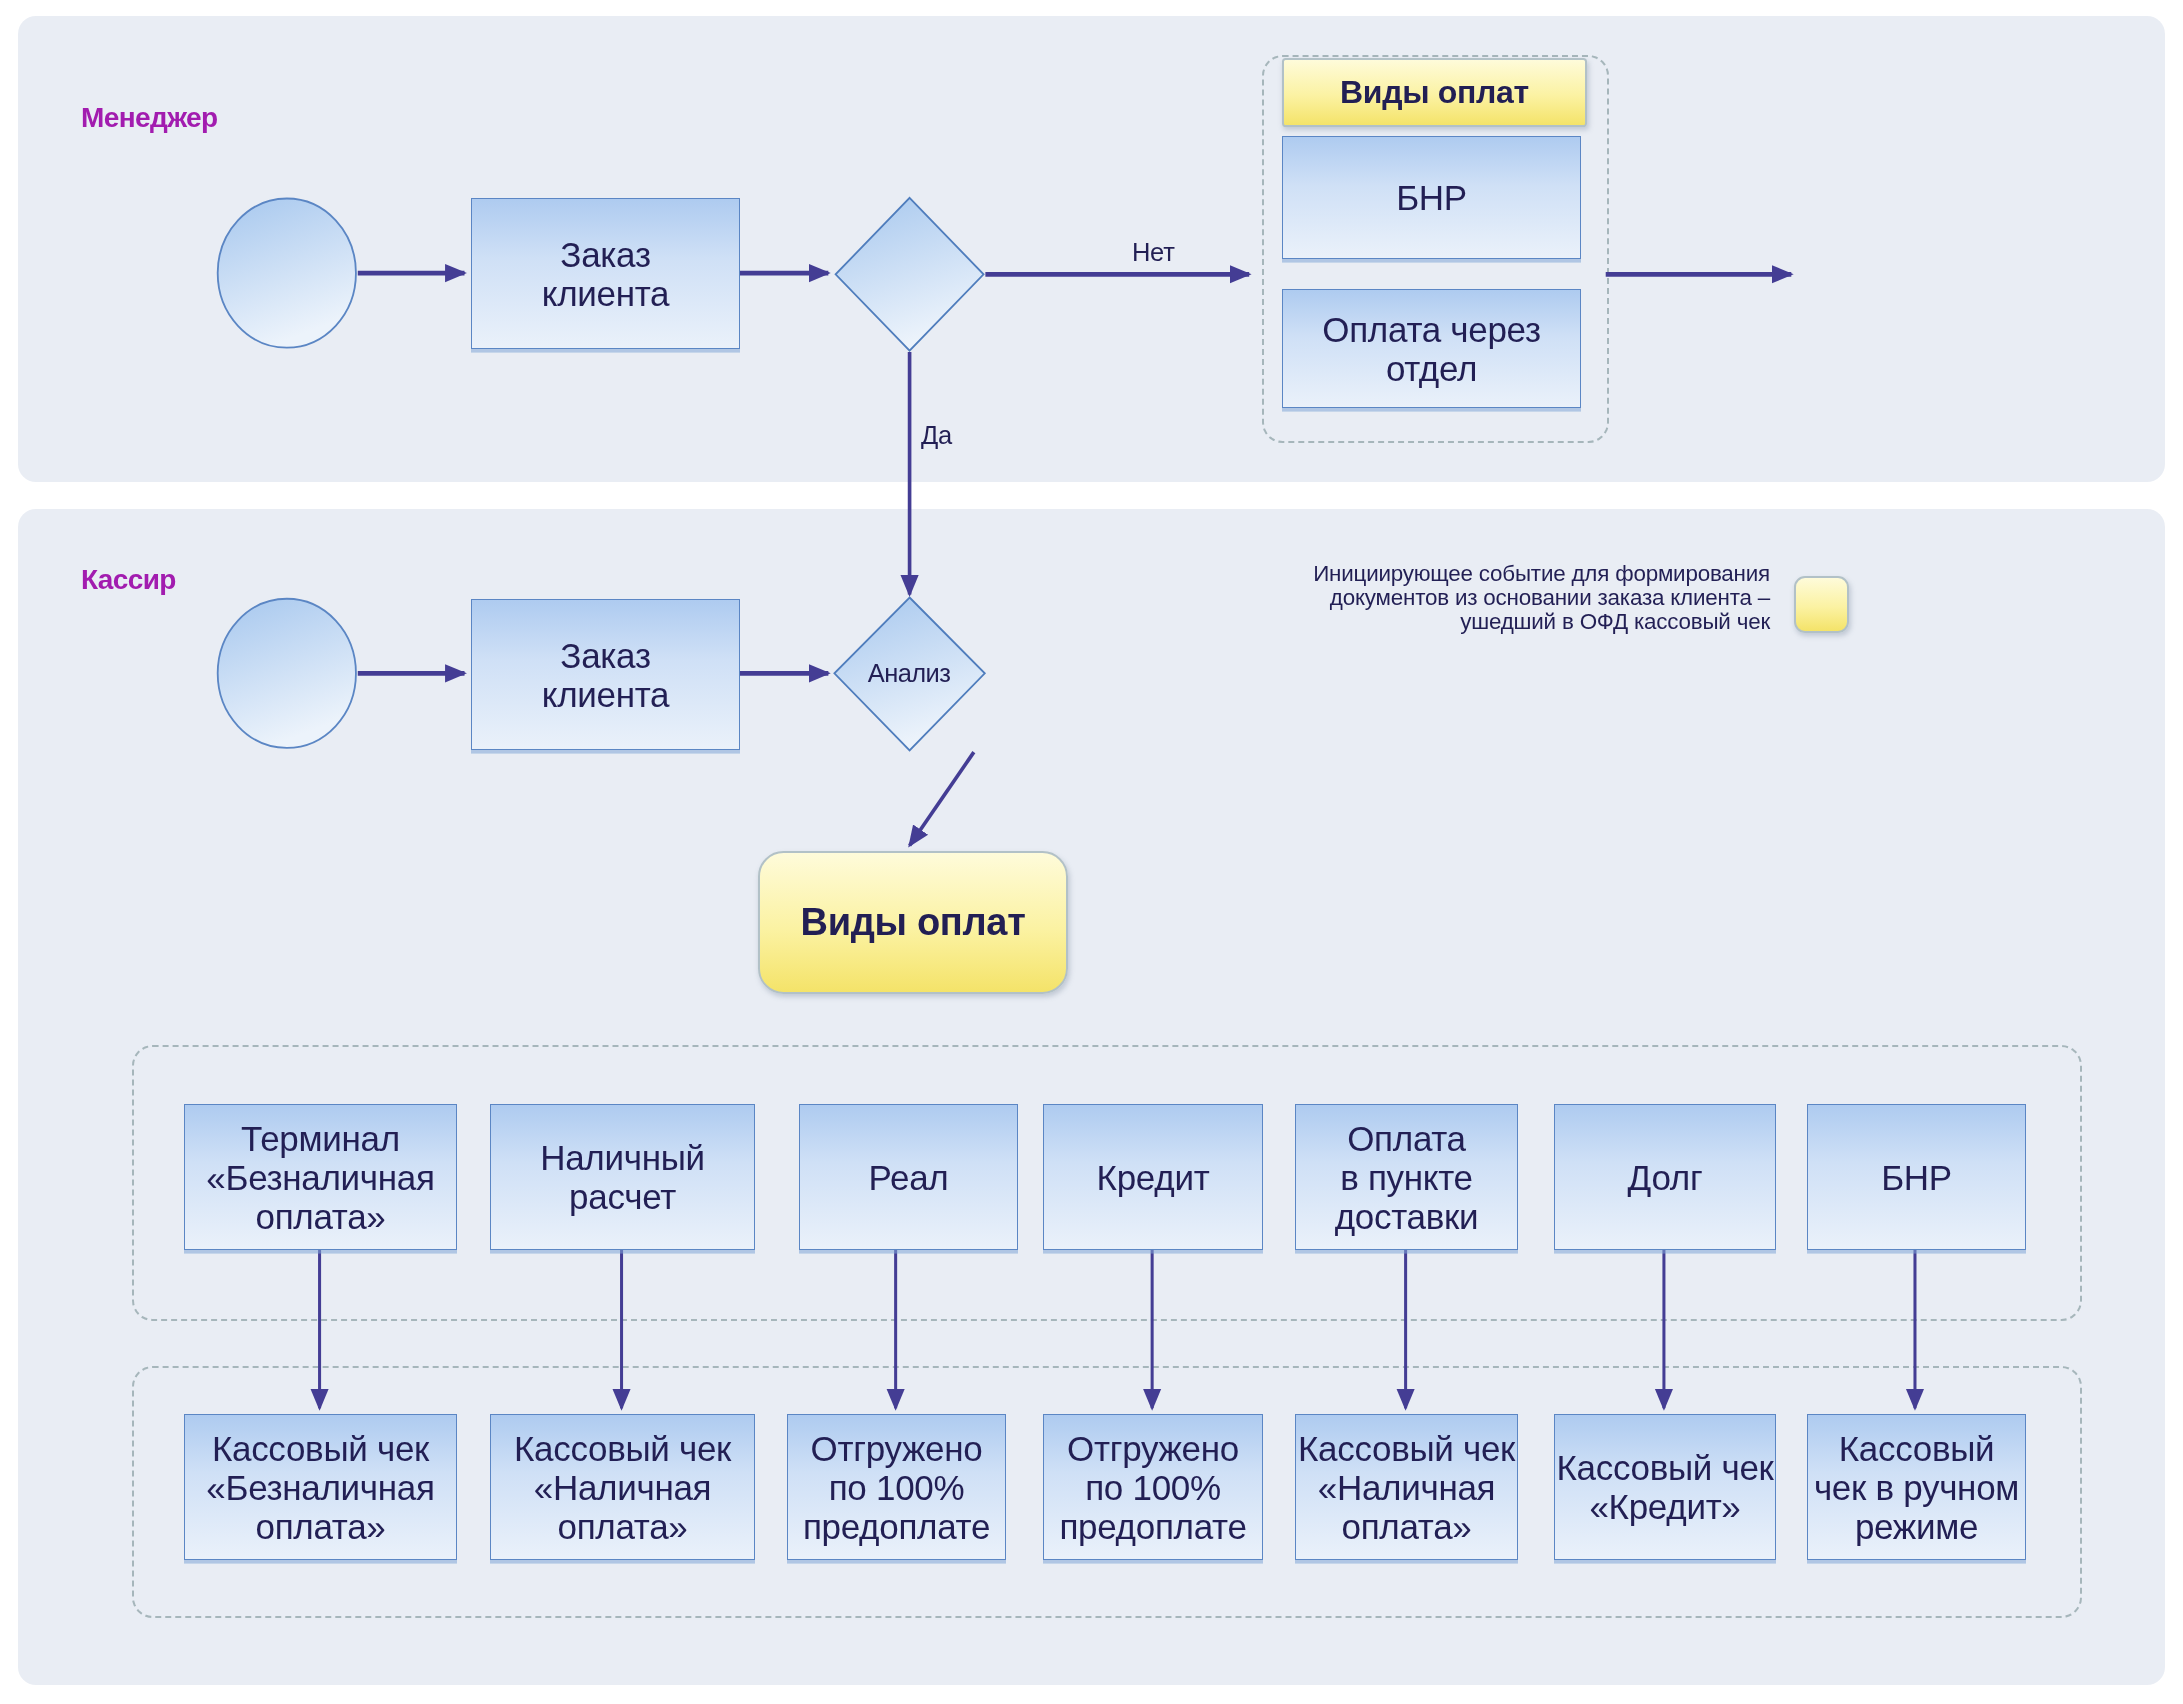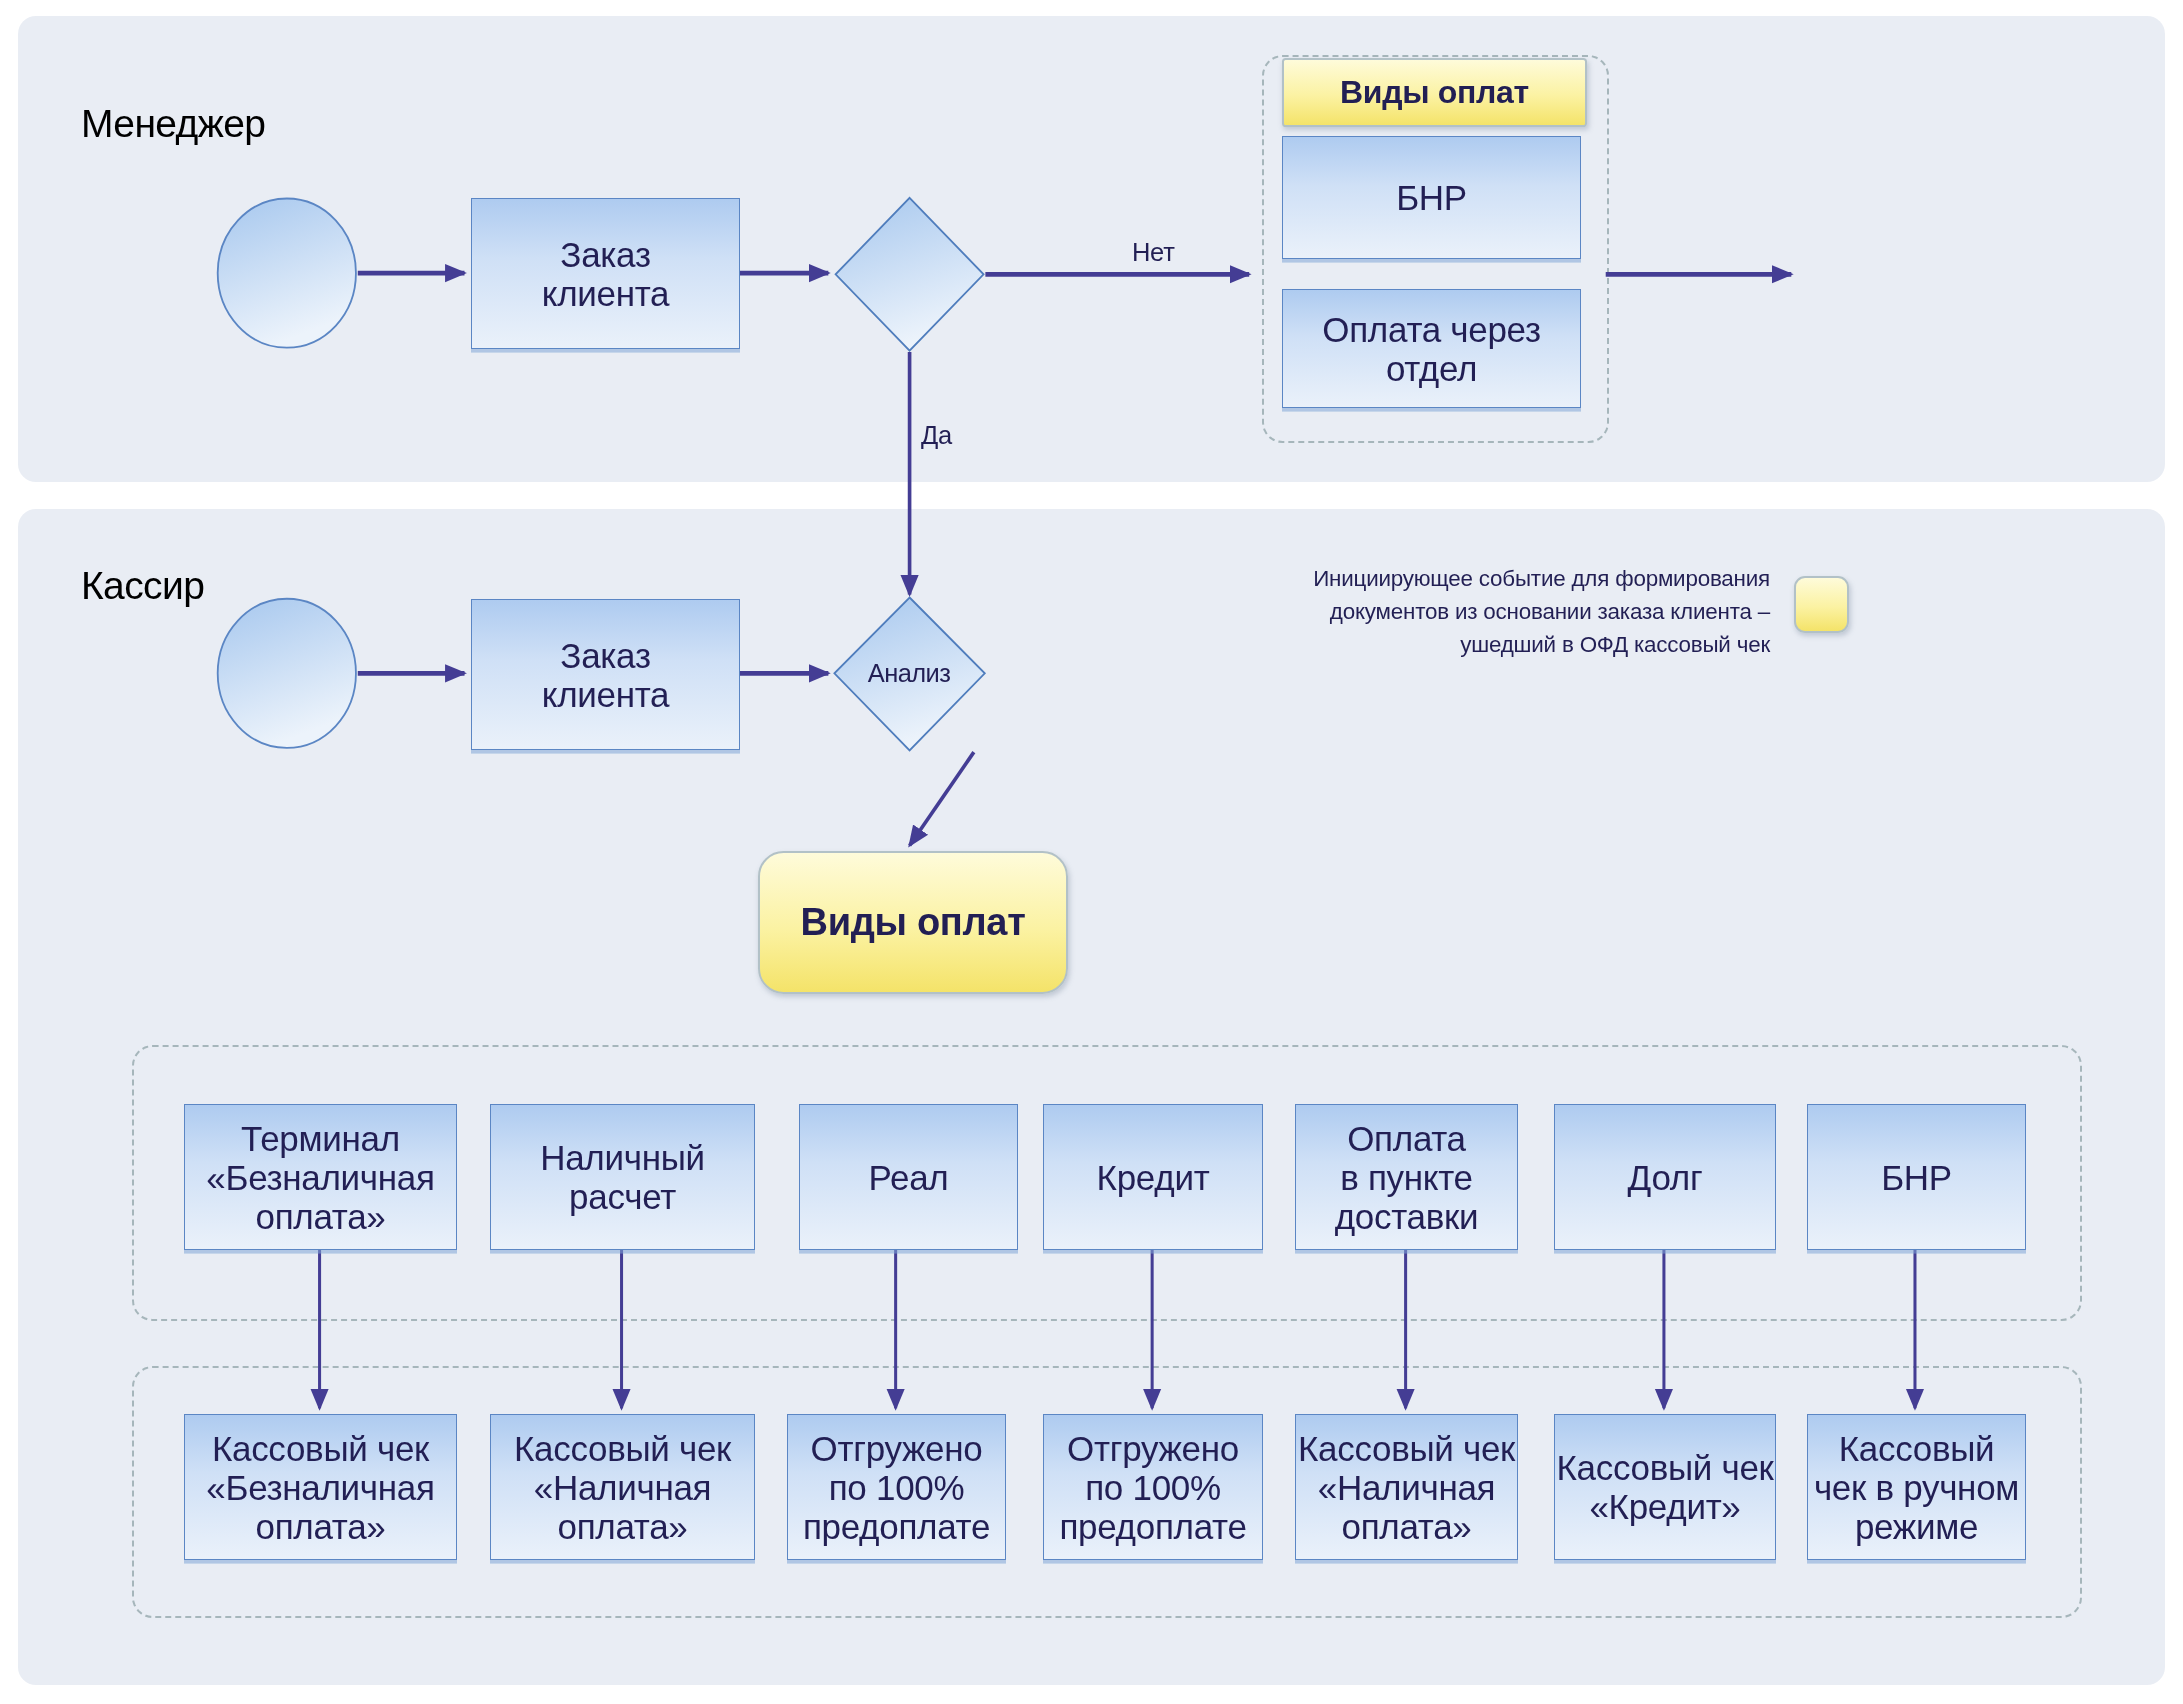--- a/index.html
+++ b/index.html
@@ -1,31 +1,31 @@
 <!DOCTYPE html>
 <html style="font-size:9.7px"><head>
 <meta charset="utf-8">
 <style>
   html,body{margin:0;padding:0;background:#ffffff;}
   #canvas{position:relative;width:2183px;height:1705px;background:#ffffff;
           font-family:"Liberation Sans",sans-serif;color:#221f54;overflow:hidden;}
   .lane{position:absolute;background:#e9edf4;border-radius:18px;}
-  .lane-title{position:absolute;font-size:39px;font-weight:normal;letter-spacing:-0.6px;color:#000000;}
+  .lane-title{position:absolute;font-size:28px;font-weight:bold;letter-spacing:-0.6px;color:#a21caf;}
   .box{position:absolute;display:flex;align-items:center;justify-content:center;text-align:center;
        background:linear-gradient(180deg,#aecbf0 0%,#cfe0f6 40%,#eaf1fa 100%);
        border:1.8px solid #5b86c4;box-shadow:0 3.6px 0 rgba(130,165,215,.55);
        font-size:35px;line-height:39px;white-space:pre-line;letter-spacing:-0.3px;}
   .yellow{background:linear-gradient(180deg,#fefbda 0%,#fbf2a2 55%,#f4e369 100%);
           border:2.4px solid #b2c1c7;box-shadow:1.2px 3px 4.9px rgba(120,135,155,.35);}
   .yellow-header{font-weight:bold;font-size:32px;border-radius:3.6px;}
   .yellow-big{font-weight:bold;font-size:38px;border-radius:25.5px;}
   .dashed{position:absolute;border:2.4px dashed #a6b6bb;border-radius:20.6px;}
   .flowlabel{position:absolute;font-size:25.5px;letter-spacing:-0.3px;color:#221f54;}
   .qtext{position:absolute;text-align:center;font-size:25.5px;line-height:32px;white-space:pre-line;letter-spacing:-0.3px;}
-  .note{position:absolute;text-align:right;font-size:22.4px;line-height:33px;white-space:pre-line;letter-spacing:-0.2px;}
+  .note{position:absolute;text-align:right;font-size:22.4px;line-height:24px;white-space:pre-line;letter-spacing:-0.2px;}
   .diamond-label{position:absolute;display:flex;align-items:center;justify-content:center;
                  font-size:25.5px;letter-spacing:-0.6px;}
   svg.overlay{position:absolute;left:0;top:0;pointer-events:none;}
 </style>
 </head>
 <body>
 
 <div id="canvas">
 
   <div class="lane" style="left:18px;top:16.4px;width:2147px;height:466px;"></div>

